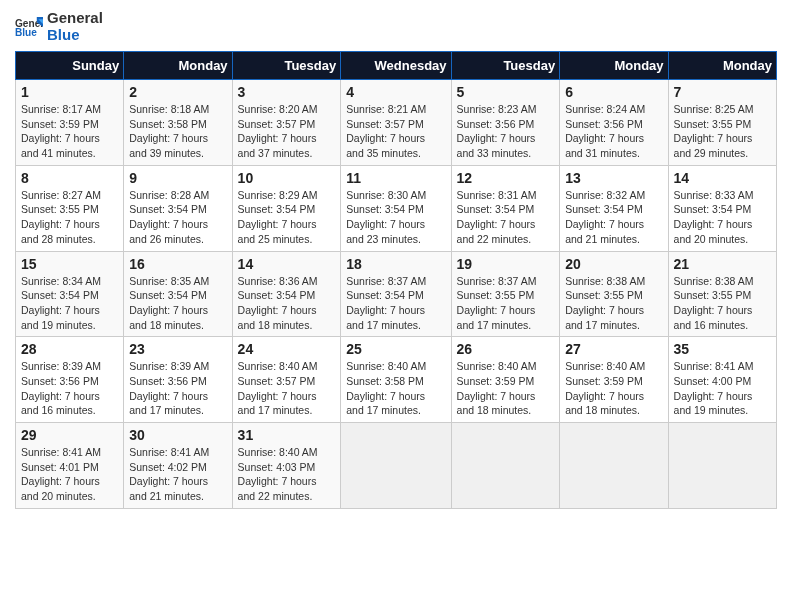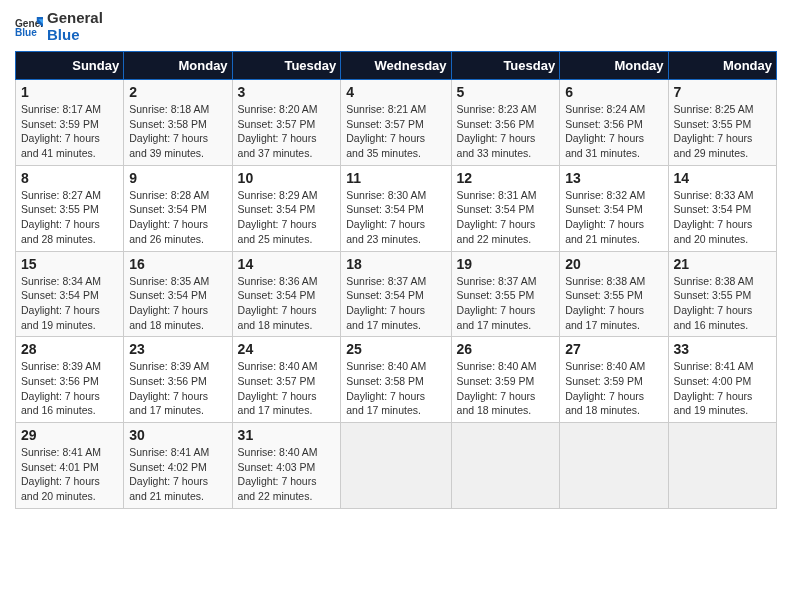--- a/index.html
+++ b/index.html
@@ -222,21 +222,21 @@
         </td>
         <td>
           <span class="day-number">26</span>
           <div class="day-info">Sunrise: 8:40 AM<br>Sunset: 3:59 PM<br>Daylight: 7 hours<br>and 18 minutes.</div>
         </td>
         <td>
           <span class="day-number">27</span>
           <div class="day-info">Sunrise: 8:40 AM<br>Sunset: 3:59 PM<br>Daylight: 7 hours<br>and 18 minutes.</div>
         </td>
         <td>
-          <span class="day-number">33</span>
+          <span class="day-number">35</span>
           <div class="day-info">Sunrise: 8:41 AM<br>Sunset: 4:00 PM<br>Daylight: 7 hours<br>and 19 minutes.</div>
         </td>
       </tr>
       <tr>
         <td>
           <span class="day-number">29</span>
           <div class="day-info">Sunrise: 8:41 AM<br>Sunset: 4:01 PM<br>Daylight: 7 hours<br>and 20 minutes.</div>
         </td>
         <td>
           <span class="day-number">30</span>

